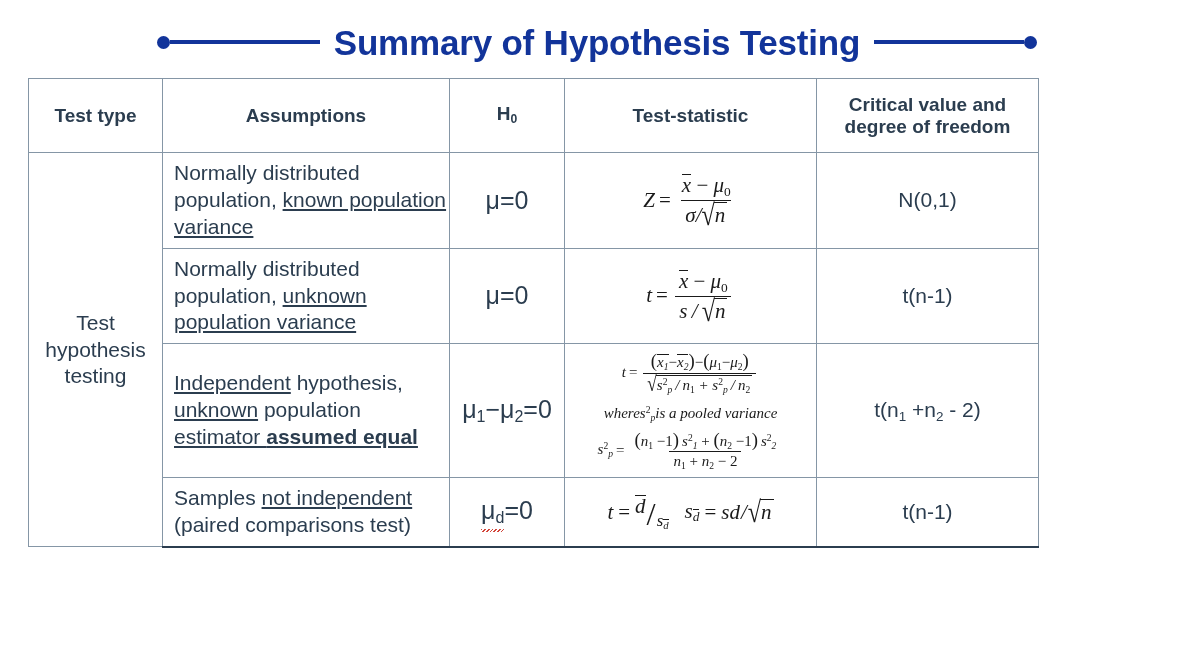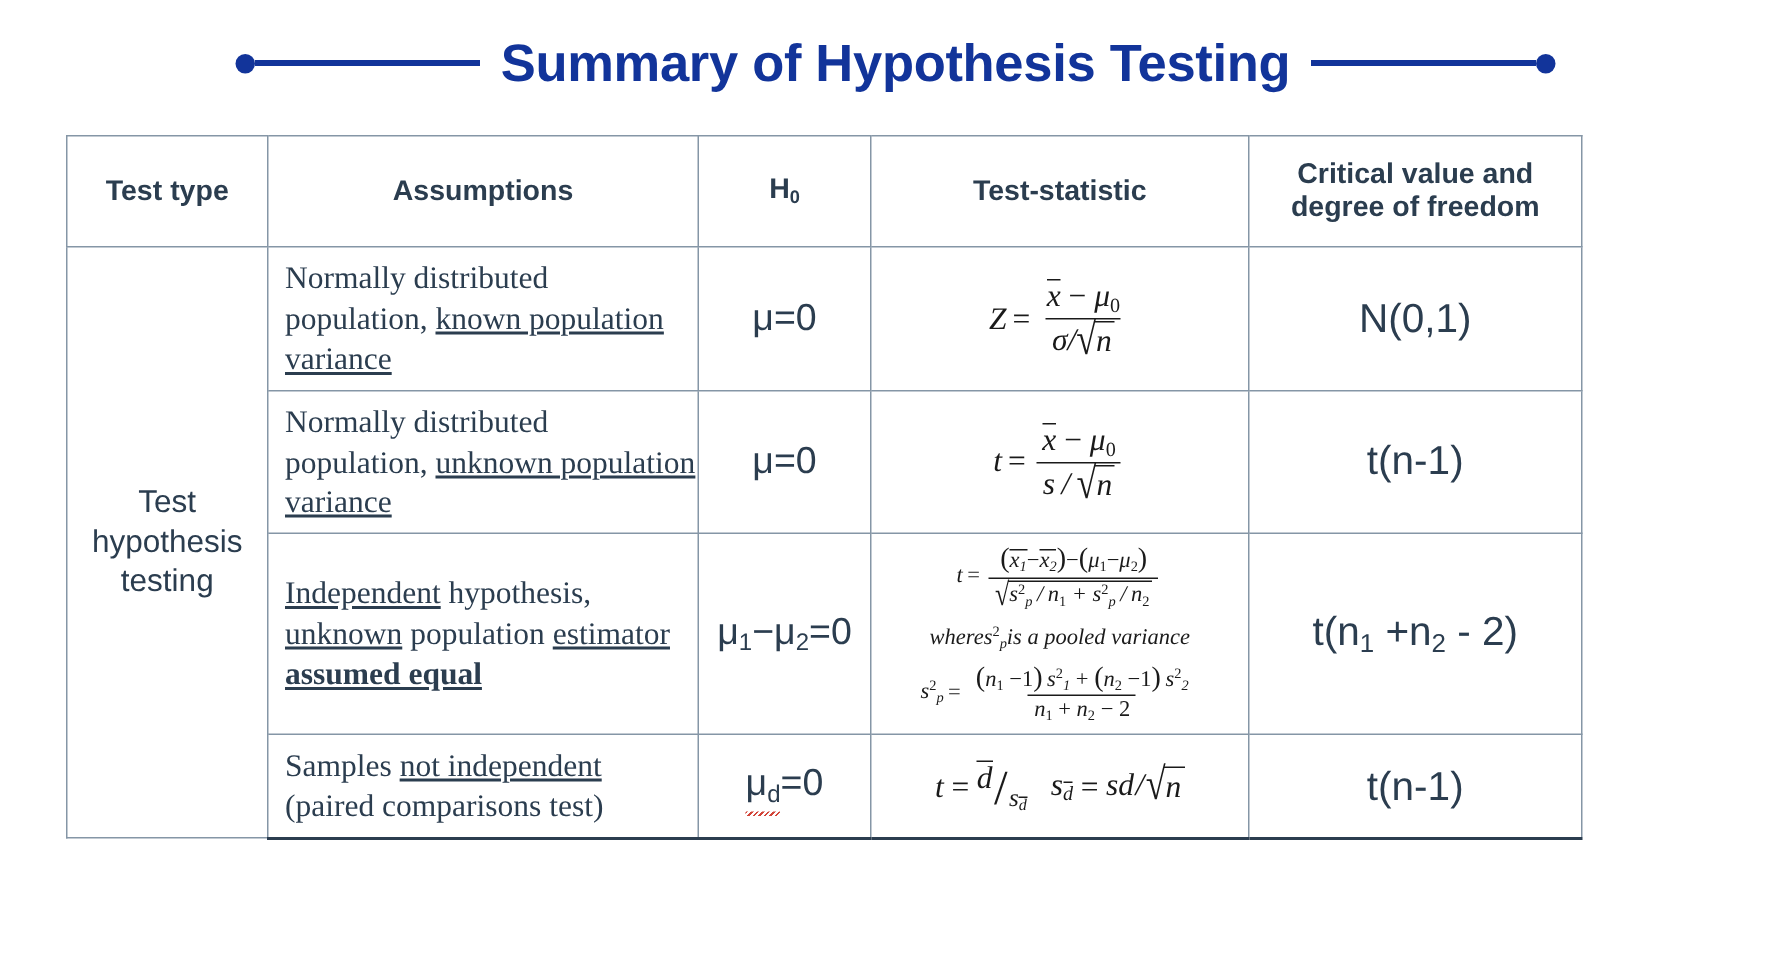--- a/index.html
+++ b/index.html
@@ -54,24 +54,23 @@
     font-weight: bold;
     letter-spacing: -0.2px;
     white-space: nowrap;
     padding: 0 14px;
     line-height: 1;
   }
 
   
   .table-wrap {
     position: absolute;
-    left: 44px;
+    left: 28px;
     top: 78px;
     width: 1010px;
-    margin-top: 12px;
   }
   table.summary {
     border-collapse: collapse;
     width: 1010px;
     table-layout: fixed;
     background: #ffffff;
   }
   table.summary td, table.summary th {
     border: 1px solid #8596a6;
     vertical-align: middle;
@@ -101,33 +100,32 @@
     font-size: 21px;
     line-height: 1.25;
     border-left: 2px solid #2B3D4F;
     border-bottom-color: #2B3D4F;
   }
   td.assumptions {
     font-size: 21px;
     line-height: 1.28;
     padding: 7px 0 7px 11px;
     text-align: left;
-    font-family: Liberation Serif, serif;
   }
   td.h0 {
     text-align: center;
     font-size: 25px;
   }
   td.stat {
     text-align: center;
     padding: 4px 6px;
   }
   td.crit {
     text-align: center;
-    font-size: 27px;
+    font-size: 21px;
     border-right: 2px solid #2B3D4F;
   }
   tr.last td { border-bottom: 2px solid #2B3D4F; }
 
   .u { text-decoration: underline; }
   .b { font-weight: bold; }
 
   
   .squiggle {
     position: relative;

